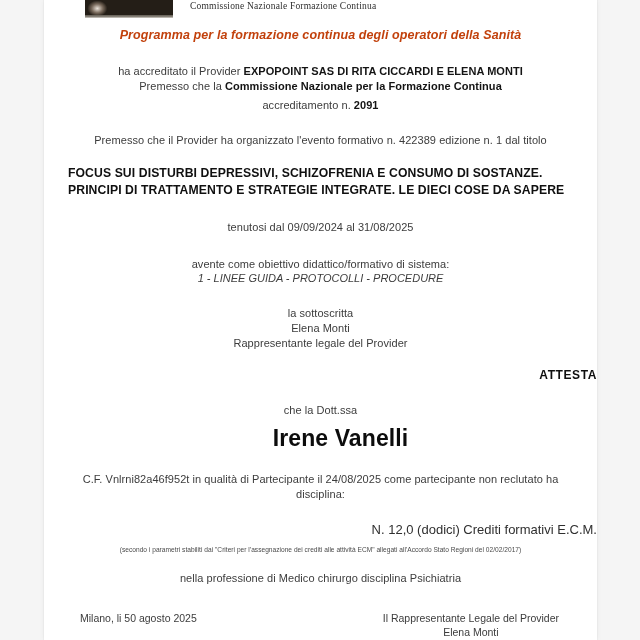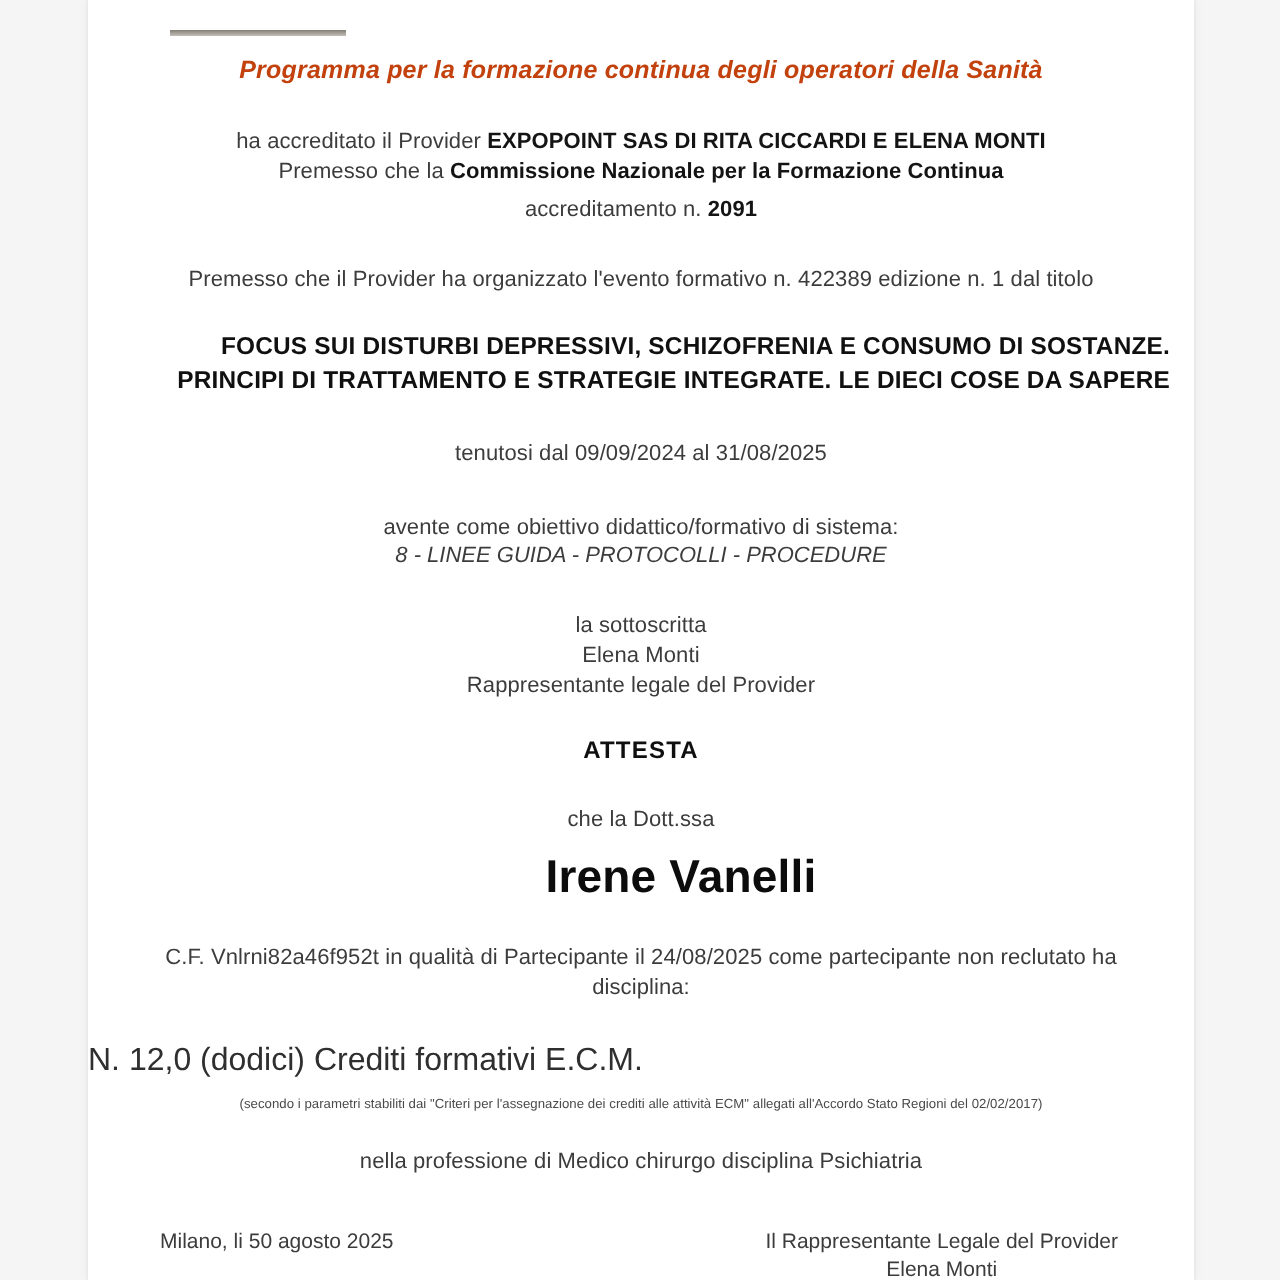--- a/index.html
+++ b/index.html
@@ -93,56 +93,56 @@
     font-style: italic;
     font-weight: bold;
     font-size: 12.5px;
     color: #c2410c;
     letter-spacing: 0.1px;
   }
 
   b.strong { color: #141414; font-weight: bold; }
 
   .course-title {
-    text-align: right;
+    text-align: left;
     font-weight: bold;
     font-size: 12.2px;
     line-height: 17px;
     color: #101010;
     letter-spacing: 0.1px;
-    padding: 0 12px;
+    padding: 0 24px;
   }
 
   .objective-value {
     text-align: center;
     font-style: italic;
     font-size: 11px;
     color: #3c3c3c;
   }
 
   .attesta {
-    text-align: center;
+    text-align: right;
     font-weight: bold;
     font-size: 12px;
     letter-spacing: 0.6px;
     color: #0f0f0f;
   }
 
   .recipient {
     text-align: center;
     font-weight: bold;
     font-size: 23px;
     line-height: 28px;
     color: #0c0c0c;
     letter-spacing: 0.1px;
   }
 
   .credits {
-    text-align: left;
-    font-size: 16px;
+    text-align: right;
+    font-size: 13px;
     color: #2f2f2f;
   }
 
   .fineprint {
     text-align: center;
     font-size: 6.6px;
     color: #4a4a4a;
     letter-spacing: 0.02px;
     line-height: 9px;
   }
@@ -172,20 +172,24 @@
     justify-content: center;
     align-items: center;
   }
 </style>
 </head>
 <body>
 
 <div id="viewport">
   <div id="page">
 
+    <div class="header-band">
+      <div class="header-photo"></div>
+      <div class="header-title">Commissione Nazionale Formazione Continua</div>
+    </div>
     <div class="header-photo-strip"></div>
 
     <div class="subtitle" style="margin-top:28px;">Programma per la formazione continua degli operatori della Sanità</div>
 
     <div class="block" style="margin-top:22px;">
       <div class="line">
         <span>ha accreditato il Provider </span><b class="strong">EXPOPOINT SAS DI RITA CICCARDI E ELENA MONTI</b>
       </div>
       <div class="line">
         <span>Premesso che la </span><b class="strong">Commissione Nazionale per la Formazione Continua</b>
@@ -195,21 +199,21 @@
       </div>
     </div>
 
     <div class="line" style="margin-top:20px;">Premesso che il Provider ha organizzato l'evento formativo n. 422389 edizione n. 1 dal titolo</div>
 
     <div class="course-title" style="margin-top:17px;">FOCUS SUI DISTURBI DEPRESSIVI, SCHIZOFRENIA E CONSUMO DI SOSTANZE. PRINCIPI DI TRATTAMENTO E STRATEGIE INTEGRATE. LE DIECI COSE DA SAPERE</div>
 
     <div class="line" style="margin-top:21px;">tenutosi dal 09/09/2024 al 31/08/2025</div>
 
     <div class="line" style="margin-top:22px;">avente come obiettivo didattico/formativo di sistema:</div>
-    <div class="objective-value">8 - LINEE GUIDA - PROTOCOLLI - PROCEDURE</div>
+    <div class="objective-value">1 - LINEE GUIDA - PROTOCOLLI - PROCEDURE</div>
 
     <div class="block" style="margin-top:22px;">
       <div class="line">la sottoscritta</div>
       <div class="line">Elena Monti</div>
       <div class="line">Rappresentante legale del Provider</div>
     </div>
 
     <div class="attesta" style="margin-top:17px;">ATTESTA</div>
 
     <div class="line" style="margin-top:21px;">che la Dott.ssa</div>

